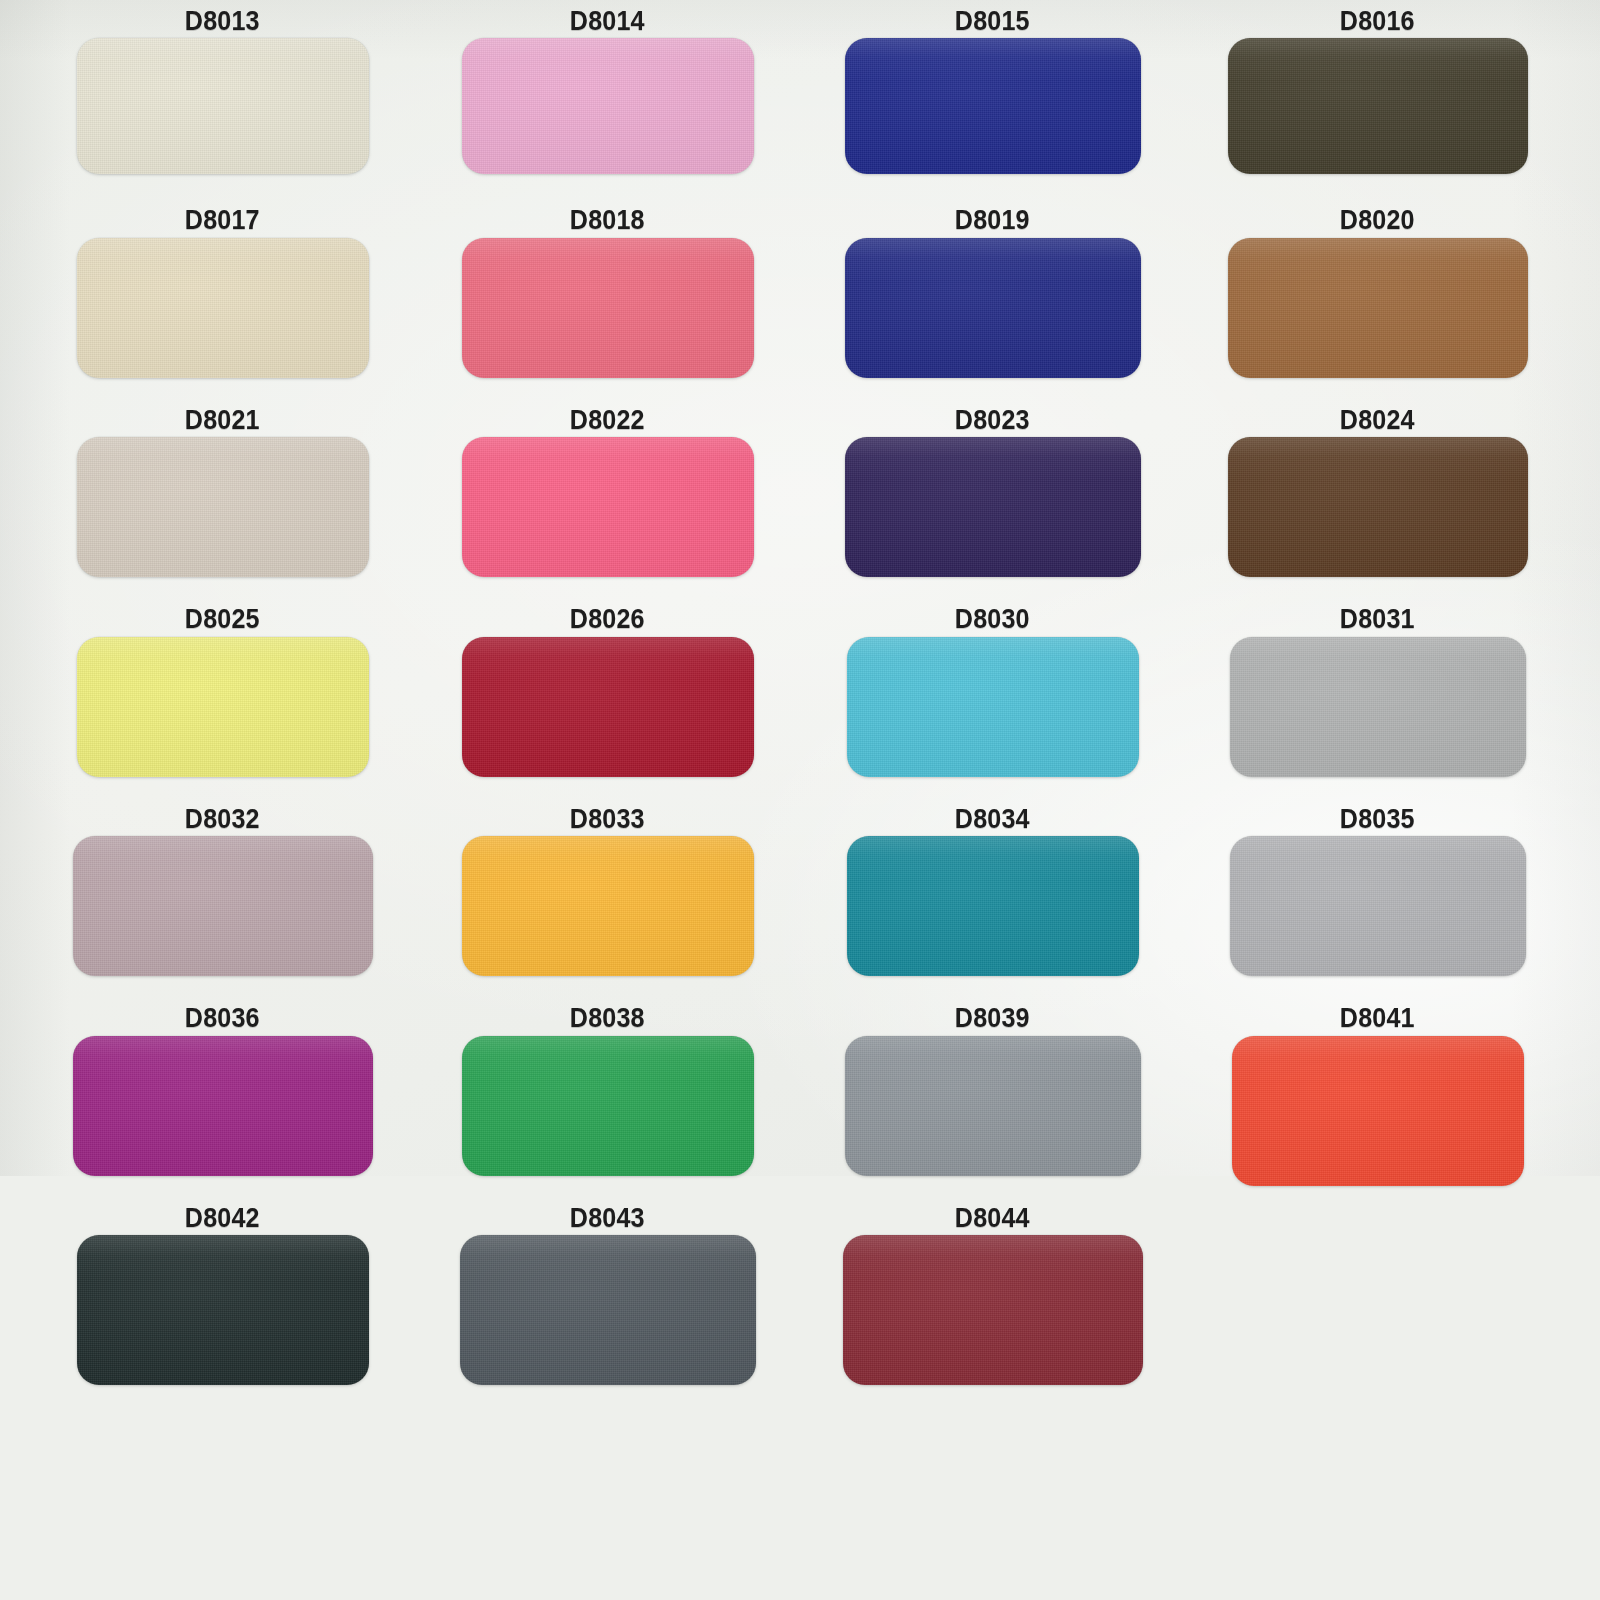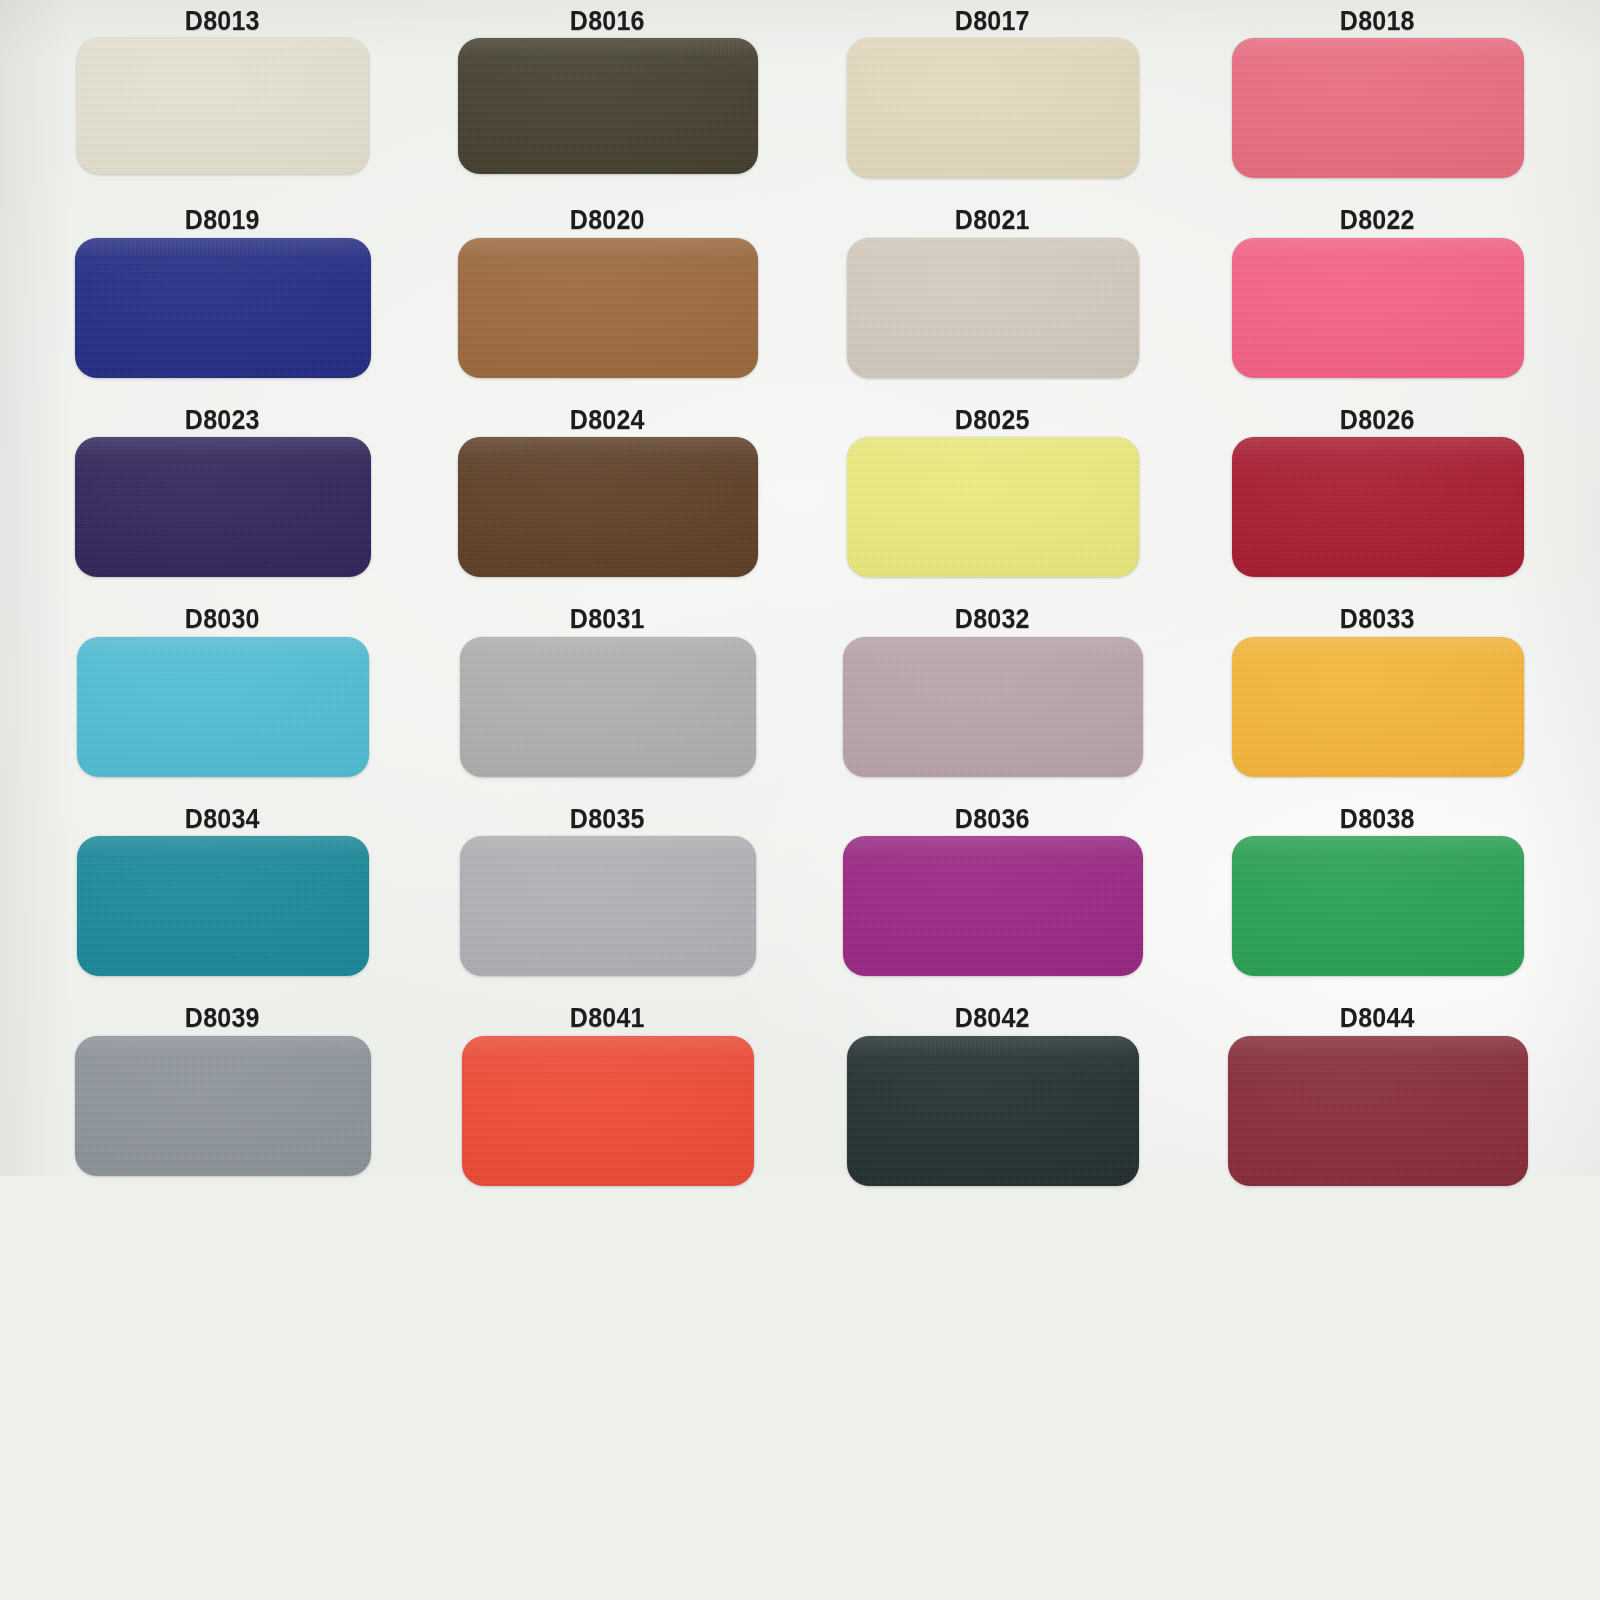--- a/index.html
+++ b/index.html
@@ -113,20 +113,28 @@
 </style>
 </head>
 <body>
 
 <div id="card" style="--card-bg: #eef0ec;">
   <div id="grid">
       <div class="cell col-1 row-1">
         <div class="swatch-label">D8013</div>
         <div class="swatch" style="background-color: rgb(233, 230, 212);"></div>
       </div>
+      <div class="cell col-2 row-1">
+        <div class="swatch-label">D8014</div>
+        <div class="swatch" style="background-color: rgb(238, 170, 209);"></div>
+      </div>
+      <div class="cell col-3 row-1">
+        <div class="swatch-label">D8015</div>
+        <div class="swatch" style="background-color: rgb(27, 37, 138);"></div>
+      </div>
       <div class="cell col-4 row-1">
         <div class="swatch-label">D8016</div>
         <div class="swatch" style="background-color: rgb(64, 59, 41);"></div>
       </div>
       <div class="cell col-1 row-2">
         <div class="swatch-label">D8017</div>
         <div class="swatch" style="background-color: rgb(232, 222, 192);"></div>
       </div>
       <div class="cell col-2 row-2">
         <div class="swatch-label">D8018</div>
@@ -201,18 +209,22 @@
         <div class="swatch" style="background-color: rgb(141, 148, 154);"></div>
       </div>
       <div class="cell col-1 row-8">
         <div class="swatch-label">D8041</div>
         <div class="swatch" style="background-color: rgb(244, 71, 47);"></div>
       </div>
       <div class="cell col-2 row-8">
         <div class="swatch-label">D8042</div>
         <div class="swatch" style="background-color: rgb(29, 42, 42);"></div>
       </div>
+      <div class="cell col-3 row-8">
+        <div class="swatch-label">D8043</div>
+        <div class="swatch" style="background-color: rgb(78, 86, 93);"></div>
+      </div>
       <div class="cell col-4 row-8">
         <div class="swatch-label">D8044</div>
         <div class="swatch" style="background-color: rgb(135, 39, 51);"></div>
       </div>
     </div>
 </div>
 
 </body></html>

